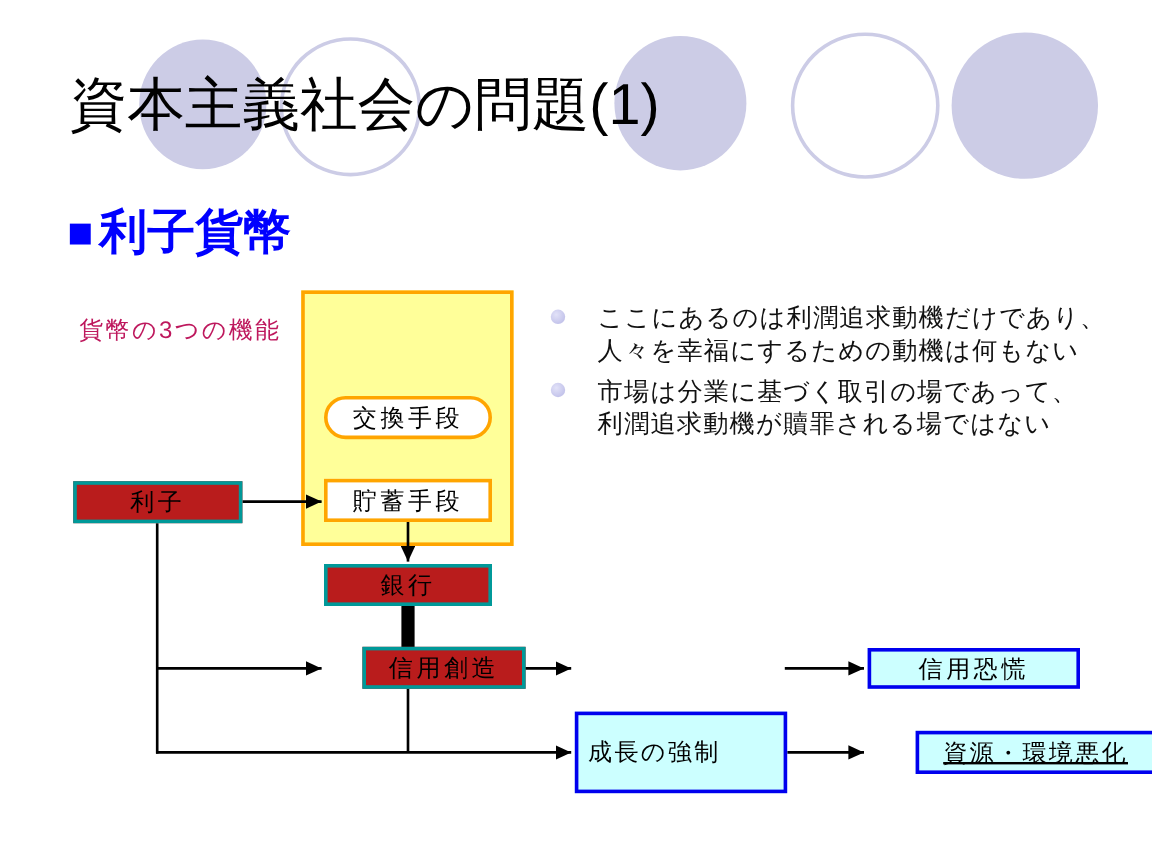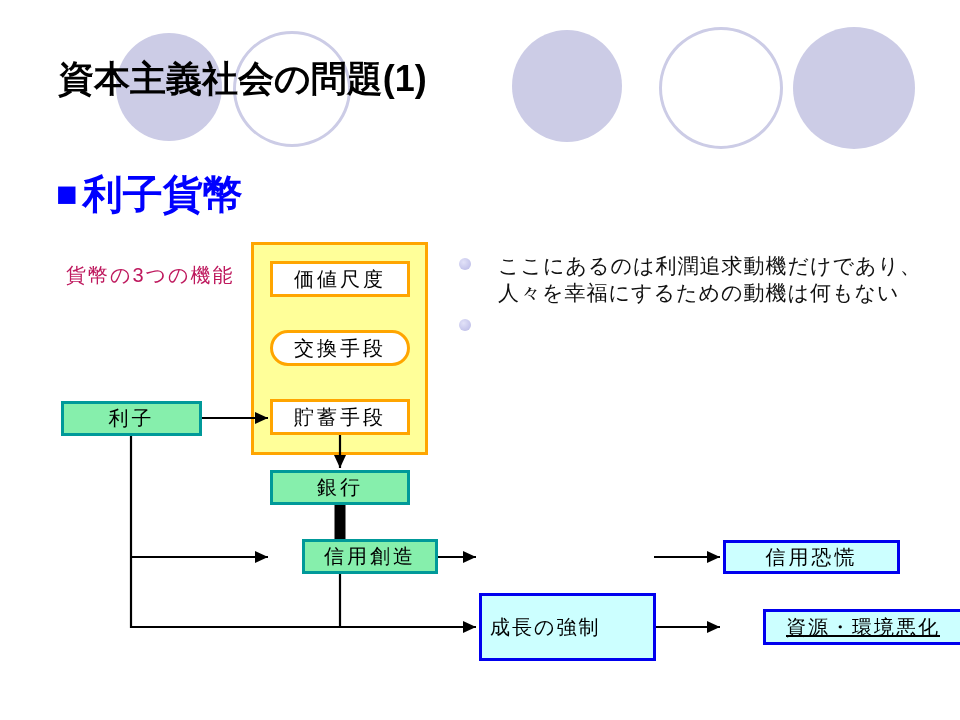--- a/index.html
+++ b/index.html
@@ -10,40 +10,40 @@
   .circle { position:absolute; border-radius:50%; z-index:0; }
   .c-fill { background:#ccCCe6; }
   .c-outline { background:#ffffff; border:3px solid #ccCCe6; box-sizing:border-box; }
   .cA { left:116px; top:33px;  width:106px; height:108px; }
   .cB { left:233px; top:31px;  width:118px; height:116px; }
   .cC { left:512px; top:30px;  width:110px; height:112px; }
   .cD { left:659px; top:27px;  width:124px; height:122px; }
   .cE { left:793px; top:27px;  width:122px; height:122px; }
 
   .title { position:absolute; left:58px; top:55px; z-index:2;
-           font-size:36px; font-weight:bold; color:#000; white-space:nowrap; }
+           font-size:48px; font-weight:normal; color:#000; white-space:nowrap; }
 
   .heading { position:absolute; left:56px; top:174px; z-index:2; display:flex;
              align-items:center; color:#0000ff; font-weight:bold; white-space:nowrap; }
   .heading .marker { font-size:36px; line-height:1; margin-right:5px; }
   .heading .label  { font-size:40px; line-height:1; }
 
   .caption { position:absolute; left:66px; top:262px; z-index:2;
              font-size:20px; letter-spacing:2px; color:#be185d; white-space:nowrap; }
 
   
   .group-box { position:absolute; left:251px; top:242px; width:177px; height:213px;
                background:#ffff99; border:3px solid #ffa500; box-sizing:border-box; z-index:1; }
 
   .node { position:absolute; box-sizing:border-box; display:flex; align-items:center;
           justify-content:center; font-size:20px; letter-spacing:3px; color:#000;
           z-index:3; white-space:nowrap; }
   .fn     { left:270px; width:140px; height:36px; background:#ffffff; border:3px solid #ffa500; }
   .fn1 { top:261px; } .fn2 { top:330px;border-radius:18px; } .fn3 { top:399px; }
-  .green  { background:#86efac; border:3px solid #009999; }
+  .green  { background:#b91c1c; border:3px solid #009999; }
   .cyan   { background:#ccffff; border:3px solid #0000ee; }
   .interest { left:61px;  top:401px; width:141px; height:35px; }
   .bank     { left:270px; top:470px; width:140px; height:35px; }
   .credit   { left:270px; top:539px; width:136px; height:35px;margin-left:32px; }
   .bubble   { left:479px; top:540px; width:175px; height:34px; letter-spacing:2px; }
   .panic    { left:723px; top:540px; width:177px; height:34px; letter-spacing:3px; }
   .profit   { left:479px; top:593px; width:177px; height:68px; flex-direction:column;
               align-items:flex-start; justify-content:center; padding-left:8px;
               line-height:28px; letter-spacing:2px; }
   .resource { left:763px; top:609px; width:200px; height:36px; letter-spacing:2px;text-decoration:underline; }
@@ -93,21 +93,20 @@
     <line class="thick" x1="340" y1="503" x2="340" y2="541"></line>
     <line x1="131" y1="436" x2="131" y2="628"></line>
     <line x1="131" y1="557" x2="268" y2="557" marker-end="url(#ah)"></line>
     <line x1="130" y1="627" x2="476" y2="627" marker-end="url(#ah)"></line>
     <line x1="340" y1="574" x2="340" y2="627"></line>
     <line x1="410" y1="557" x2="476" y2="557" marker-end="url(#ah)"></line>
     <line x1="654" y1="557" x2="720" y2="557" marker-end="url(#ah)"></line>
     <line x1="656" y1="627" x2="720" y2="627" marker-end="url(#ah)"></line>
   </svg>
 
-  <div class="node fn fn1">価値尺度</div>
   <div class="node fn fn2">交換手段</div>
   <div class="node fn fn3">貯蓄手段</div>
 
   <div class="node green interest">利子</div>
   <div class="node green bank">銀行</div>
   <div class="node green credit">信用創造</div>
 
   <div class="node cyan panic">信用恐慌</div>
   <div class="node cyan profit">
     <span>成長の強制</span>
@@ -117,16 +116,20 @@
   <div class="bullets">
     <div class="bullet-item">
       <div class="bullet-dot"></div>
       <div class="bullet-text">
         <span>ここにあるのは利潤追求動機だけであり、</span>
         <span>人々を幸福にするための動機は何もない</span>
       </div>
     </div>
     <div class="bullet-item">
       <div class="bullet-dot"></div>
+      <div class="bullet-text">
+        <span>市場は分業に基づく取引の場であって、</span>
+        <span>利潤追求動機が贖罪される場ではない</span>
+      </div>
     </div>
   </div>
 
 </div>
 
 </body></html>

